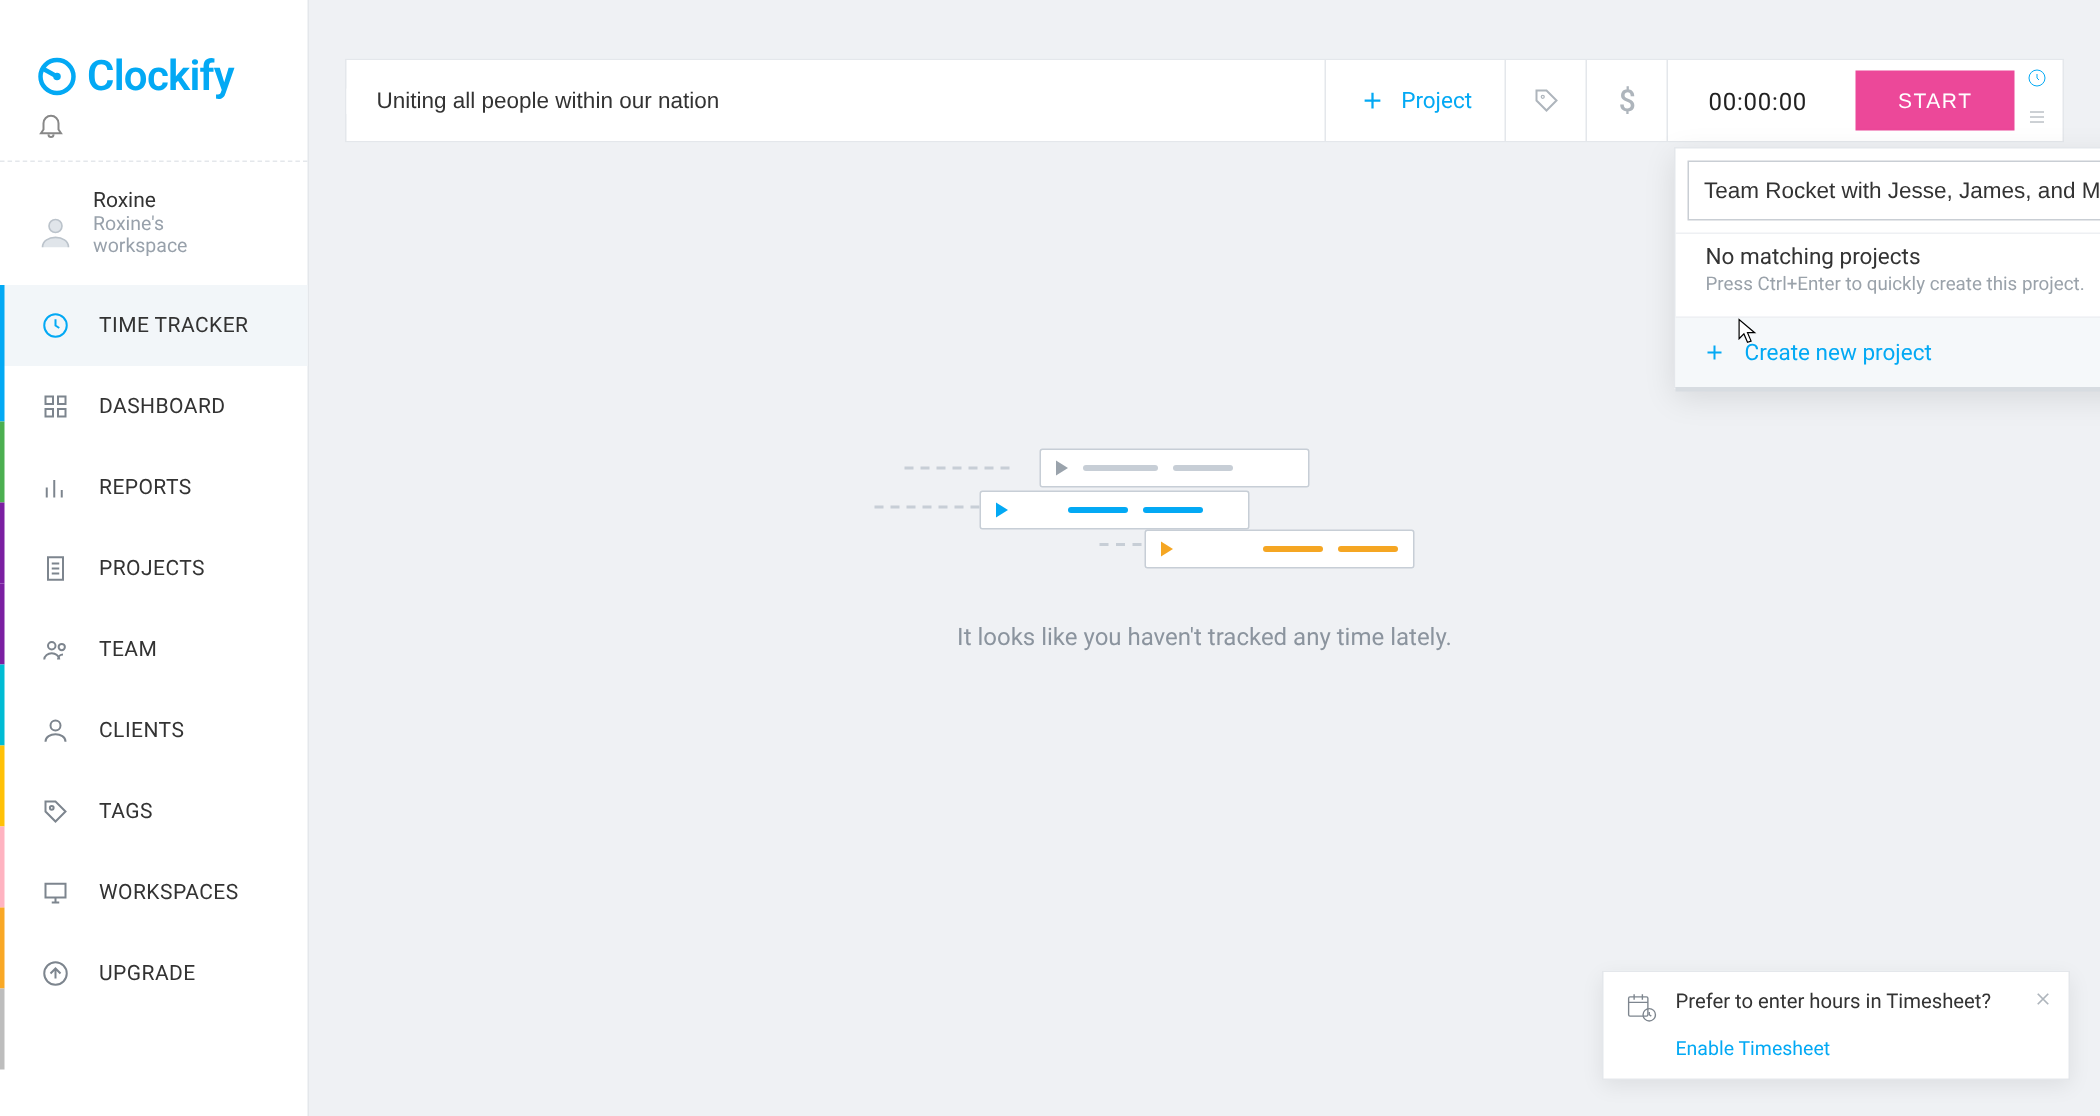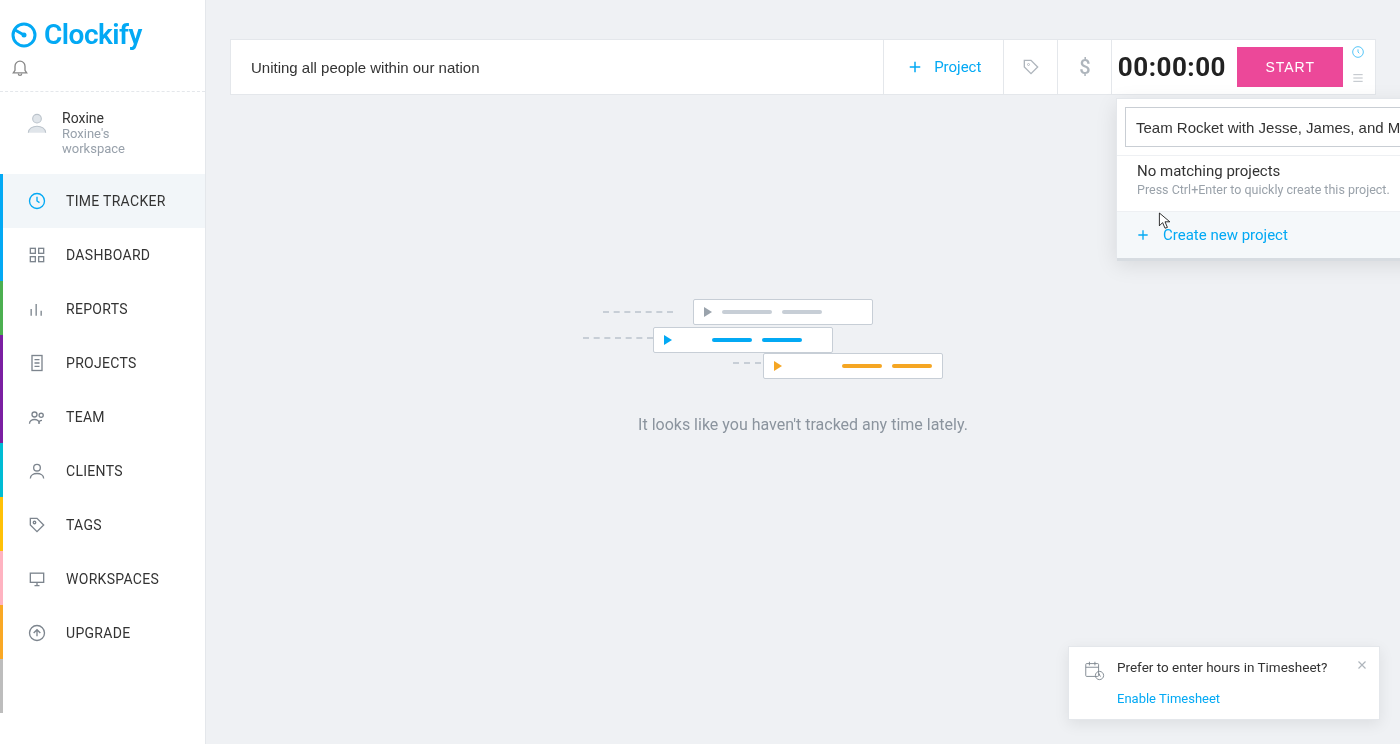--- a/index.html
+++ b/index.html
@@ -1,26 +1,26 @@
 <!DOCTYPE html>
 <html><head>
   <meta charset="utf-8">
   <style>
     * { margin: 0; padding: 0; box-sizing: border-box; }
     body { font-family: -apple-system, BlinkMacSystemFont, "Segoe UI", Roboto, Arial, sans-serif; background: #eff1f4; color: #333; width: 1400px; height: 744px; overflow: hidden; position: relative; }
     
     
     .sidebar { position: absolute; left: 0; top: 0; width: 206px; height: 744px; background: #fff; border-right: 1px solid #e4e7eb; }
-    .sidebar-header { height: 92px; padding: 18px 10px 8px; border-bottom: 1px dashed #e4e7eb; }
+    .sidebar-header { height: 92px; padding: 18px 24px 8px; border-bottom: 1px dashed #e4e7eb; margin-top: 16px; }
     .logo { display: flex; align-items: center; gap: 6px; }
     .logo-text { color: #03a9f4; font-size: 28px; font-weight: 600; letter-spacing: -0.5px; }
     .bell-row { margin-top: 6px; }
     .bell-icon svg { width: 20px; height: 20px; stroke: #888; fill: none; }
 
-    .user-block { display: flex; align-items: flex-start; gap: 12px; padding: 18px 40px 18px 24px; }
+    .user-block { display: flex; align-items: flex-end; gap: 12px; padding: 18px 40px 18px 24px; }
     .avatar-icon svg { width: 26px; height: 26px; stroke: #bbc3cb; fill: #e0e5ea; }
     .user-name { font-size: 14px; color: #333; }
     .user-work { font-size: 13px; color: #98a1ab; }
 
     .nav-list { list-style: none; }
     .nav-item { display: flex; align-items: center; gap: 18px; height: 54px; padding-left: 26px; cursor: pointer; position: relative; font-size: 14px; color: #333; }
     .nav-item.active { background: #f2f6f9; }
     .nav-item.active::before { content:""; position:absolute; left:0; top:0; bottom:0; width:3px; background:#03a9f4; }
     .nav-item .nicon { width: 22px; display:flex; align-items:center; justify-content:center; color:#7d858e; }
     .nav-item .nicon svg { width:20px; height:20px; stroke:#7d858e; fill:none; stroke-width:1.6; }
@@ -31,21 +31,21 @@
 
     
     .main { position: absolute; left: 206px; top: 0; right: 0; bottom: 0; }
     .tracker-row { position:absolute; top:39px; left:24px; right:24px; height:56px; background:#fff; border:1px solid #e4e7eb; display:flex; align-items:center; }
     .desc-input { flex:1; border:none; outline:none; font-size:15px; padding:0 20px; color:#333; }
     .proj-btn { display:flex; align-items:center; gap:10px; color:#03a9f4; font-size:15px; padding:0 22px; height:100%; border-left:1px solid #e4e7eb; cursor:pointer;justify-content:space-between; }
     .proj-btn svg { width:18px; height:18px; stroke:#03a9f4; }
     .icon-cell { width:54px; height:100%; display:flex; align-items:center; justify-content:center; border-left:1px solid #e4e7eb; }
     .icon-cell svg { width:20px; height:20px; stroke:#aeb5bc; fill:none; }
     .dollar { color:#aeb5bc; font-size:20px; font-weight:500; }
-    .timer-val { width:120px; text-align:center; font-size:26px; font-weight:700; letter-spacing:0.5px; color:#222; border-left:1px solid #e4e7eb; height:100%; display:flex; align-items:center; justify-content:center; }
+    .timer-val { width:120px; text-align:center; font-size:16px; font-weight:400; letter-spacing:0.5px; color:#222; border-left:1px solid #e4e7eb; height:100%; display:flex; align-items:center; justify-content:center; }
     .start-btn { margin:0 6px; background:#ec4899; color:#fff; border:none; font-size:14px; letter-spacing:1px; padding:0 28px; height:40px; cursor:pointer; }
     .mode-col { width:26px; padding-right:8px; display:flex; flex-direction:column; gap:6px; align-items:center; }
     .mode-col svg { width:16px; height:16px; stroke:#03a9f4; fill:none; }
     .mode-col .list-ico svg { stroke:#9aa2aa; }
 
     
     .proj-panel { position:absolute; top:98px; left:910px; width:361px; background:#fff; border:1px solid #e4e7eb; box-shadow:0 6px 20px rgba(0,0,0,.1); }
     .proj-search-wrap { padding:8px; }
     .proj-search { display:flex; align-items:center; height:40px; border:1px solid #c9ced4; background:#fff; padding:0 10px; }
     .proj-search input { flex:1; border:none; outline:none; font-size:15px; color:#333; }

